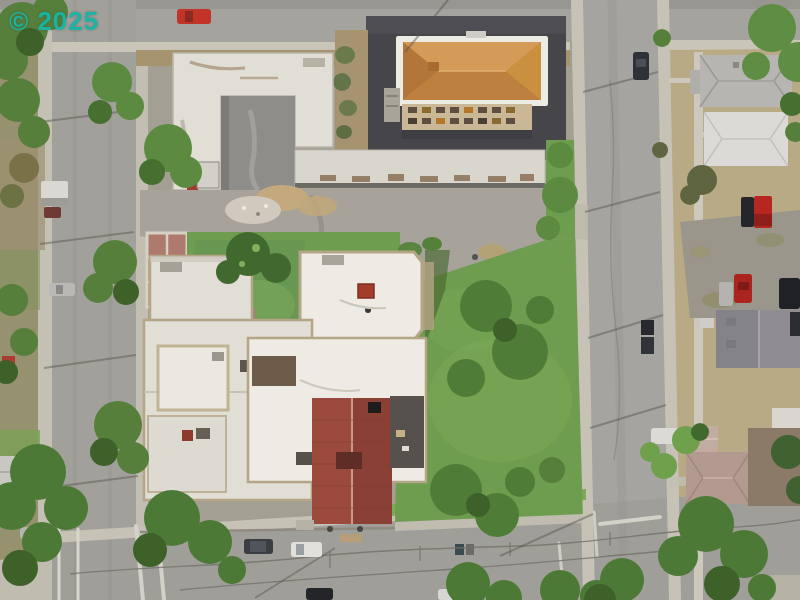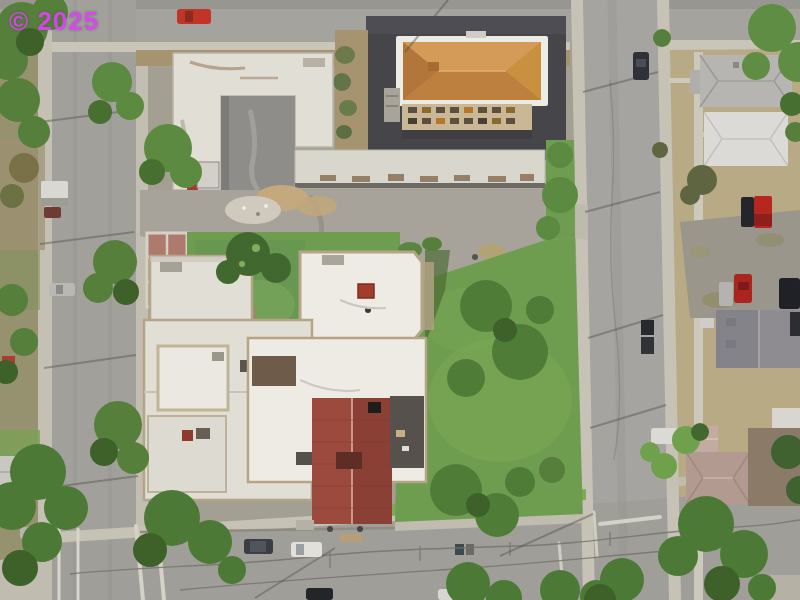--- a/index.html
+++ b/index.html
@@ -1,19 +1,19 @@
 <!DOCTYPE html>
 <html><head>
 <meta charset="utf-8">
 <style>
   html,body{margin:0;padding:0;background:#222;}
   .stage{position:relative;width:800px;height:600px;overflow:hidden;
          font-family:"Liberation Sans",sans-serif;}
   .stage svg{position:absolute;left:0;top:0;}
-  .watermark{position:absolute;left:9px;top:6px;color:#d946ef;opacity:.95;
+  .watermark{position:absolute;left:9px;top:6px;color:#14b8a6;opacity:.95;
              font-size:26px;font-weight:bold;letter-spacing:1px;
              text-shadow:0 0 3px rgba(60,60,60,.45);}
 </style>
 </head>
 <body>
 
 <div class="stage">
 <svg width="800" height="600" viewBox="0 0 800 600">
 
   <g>

